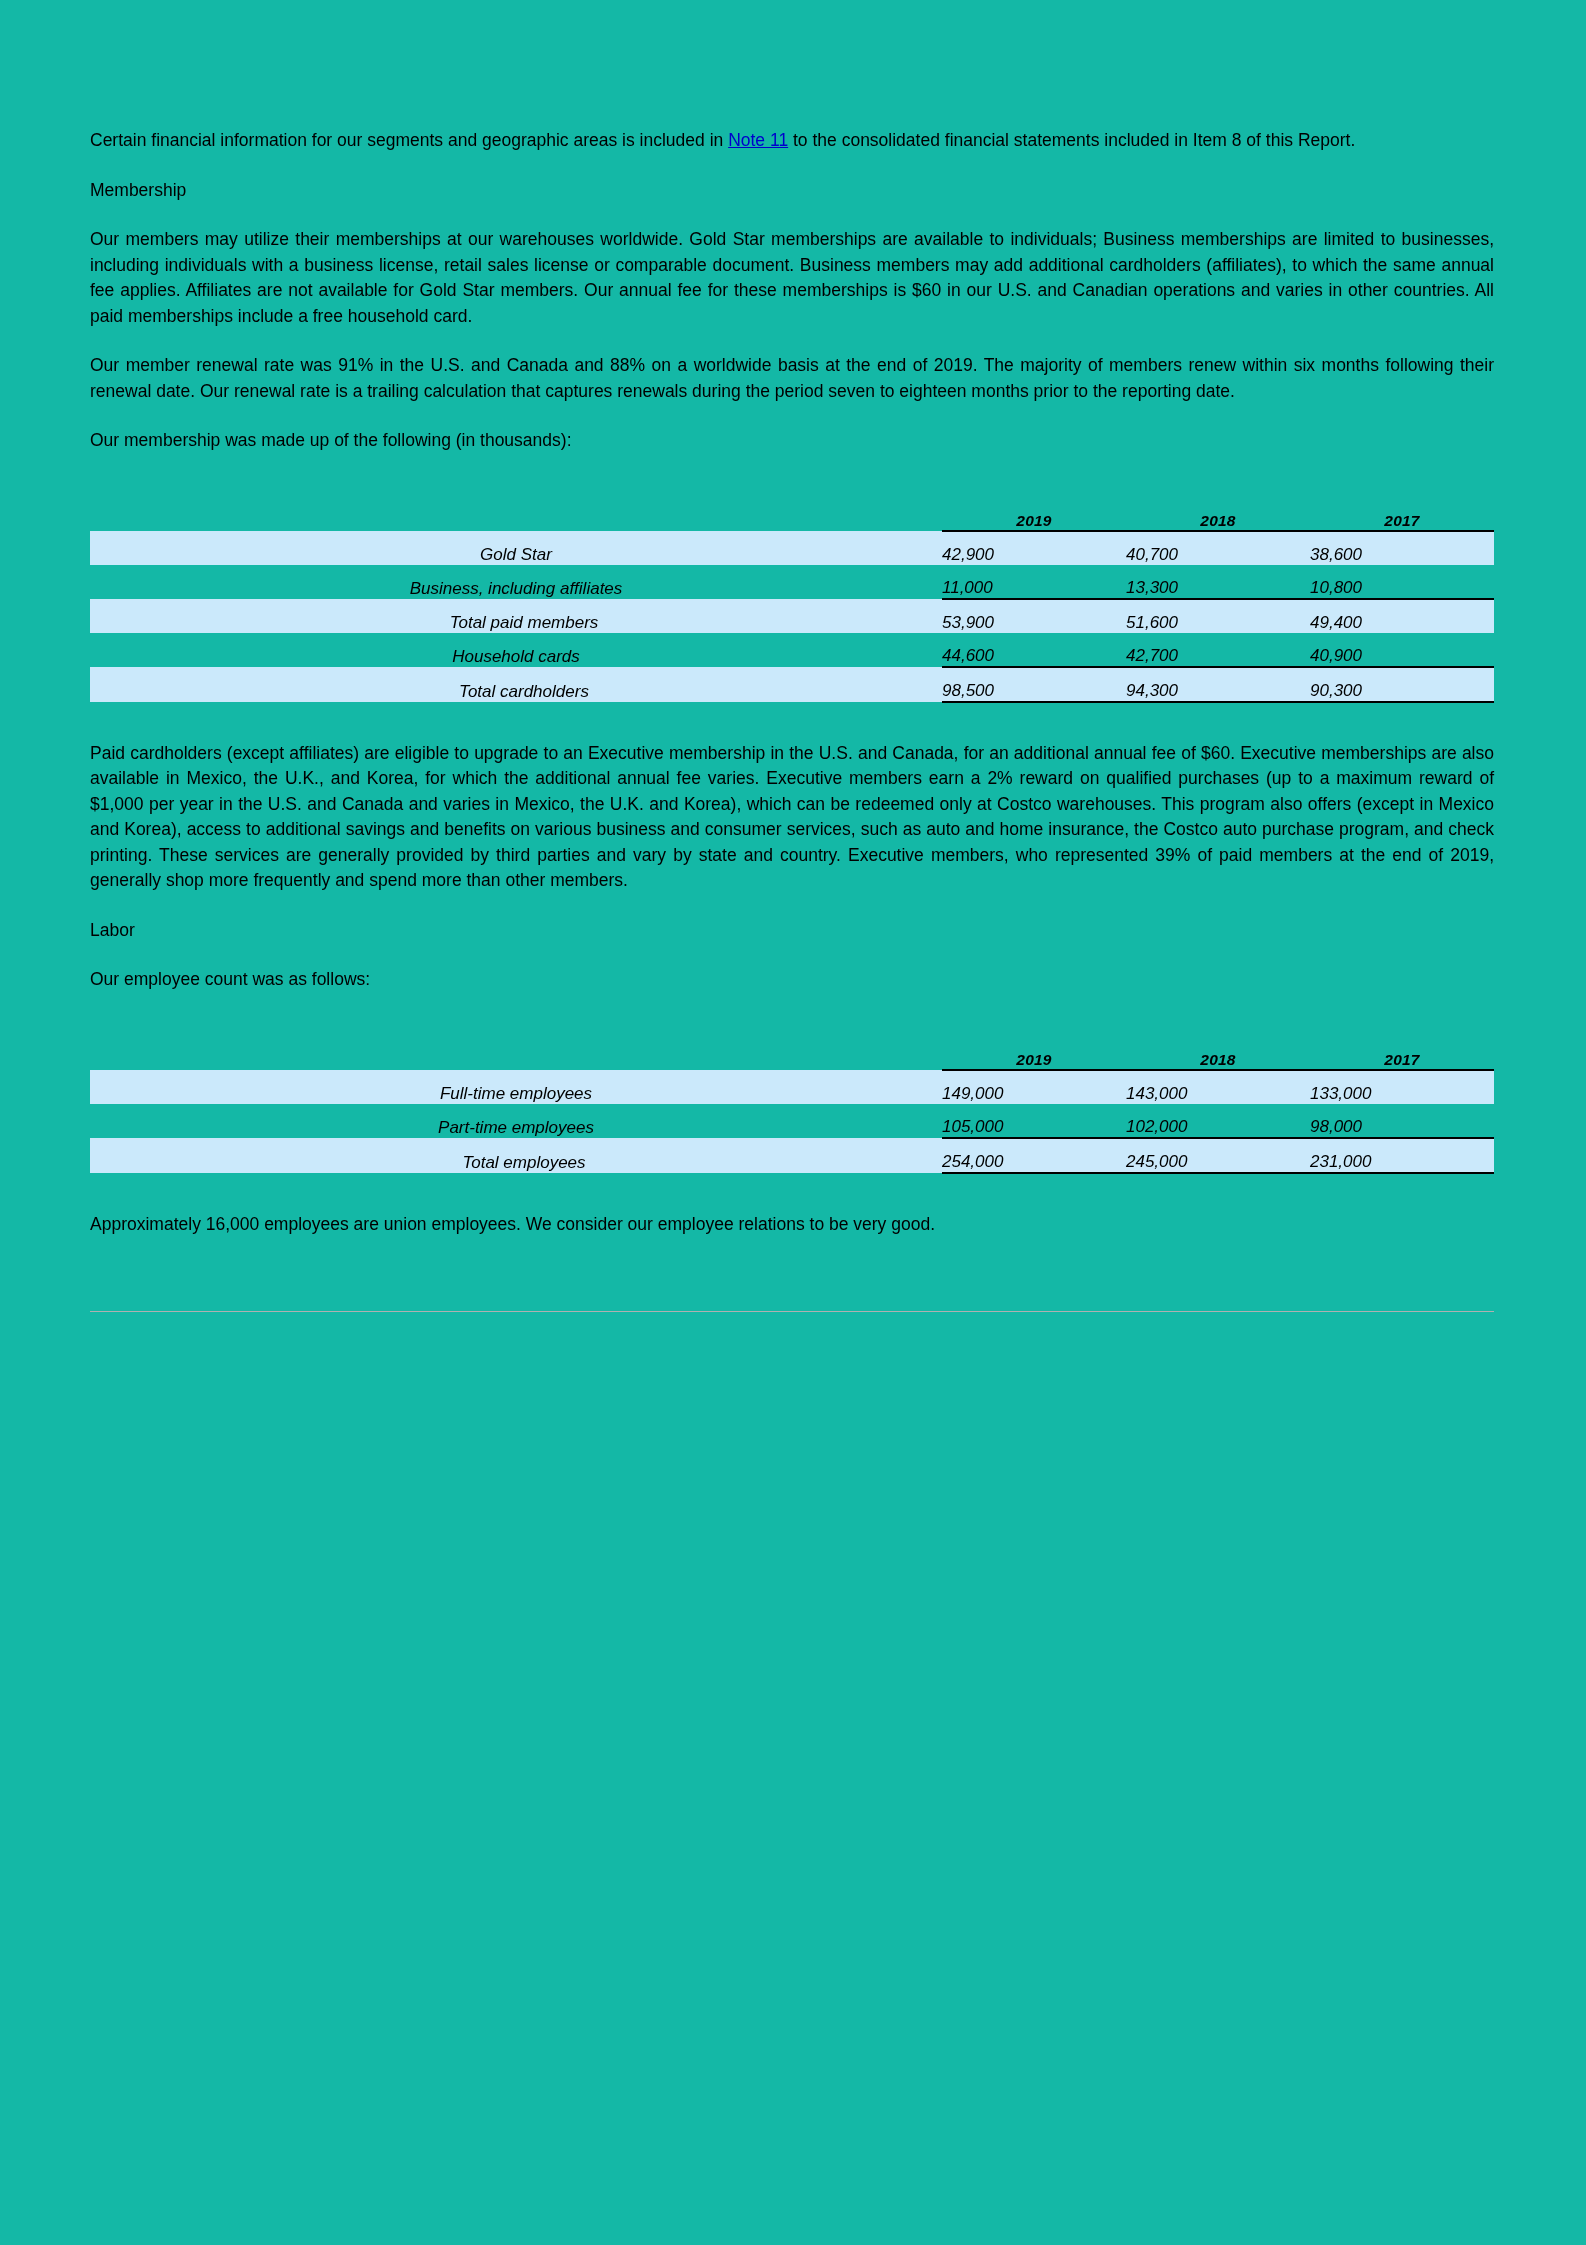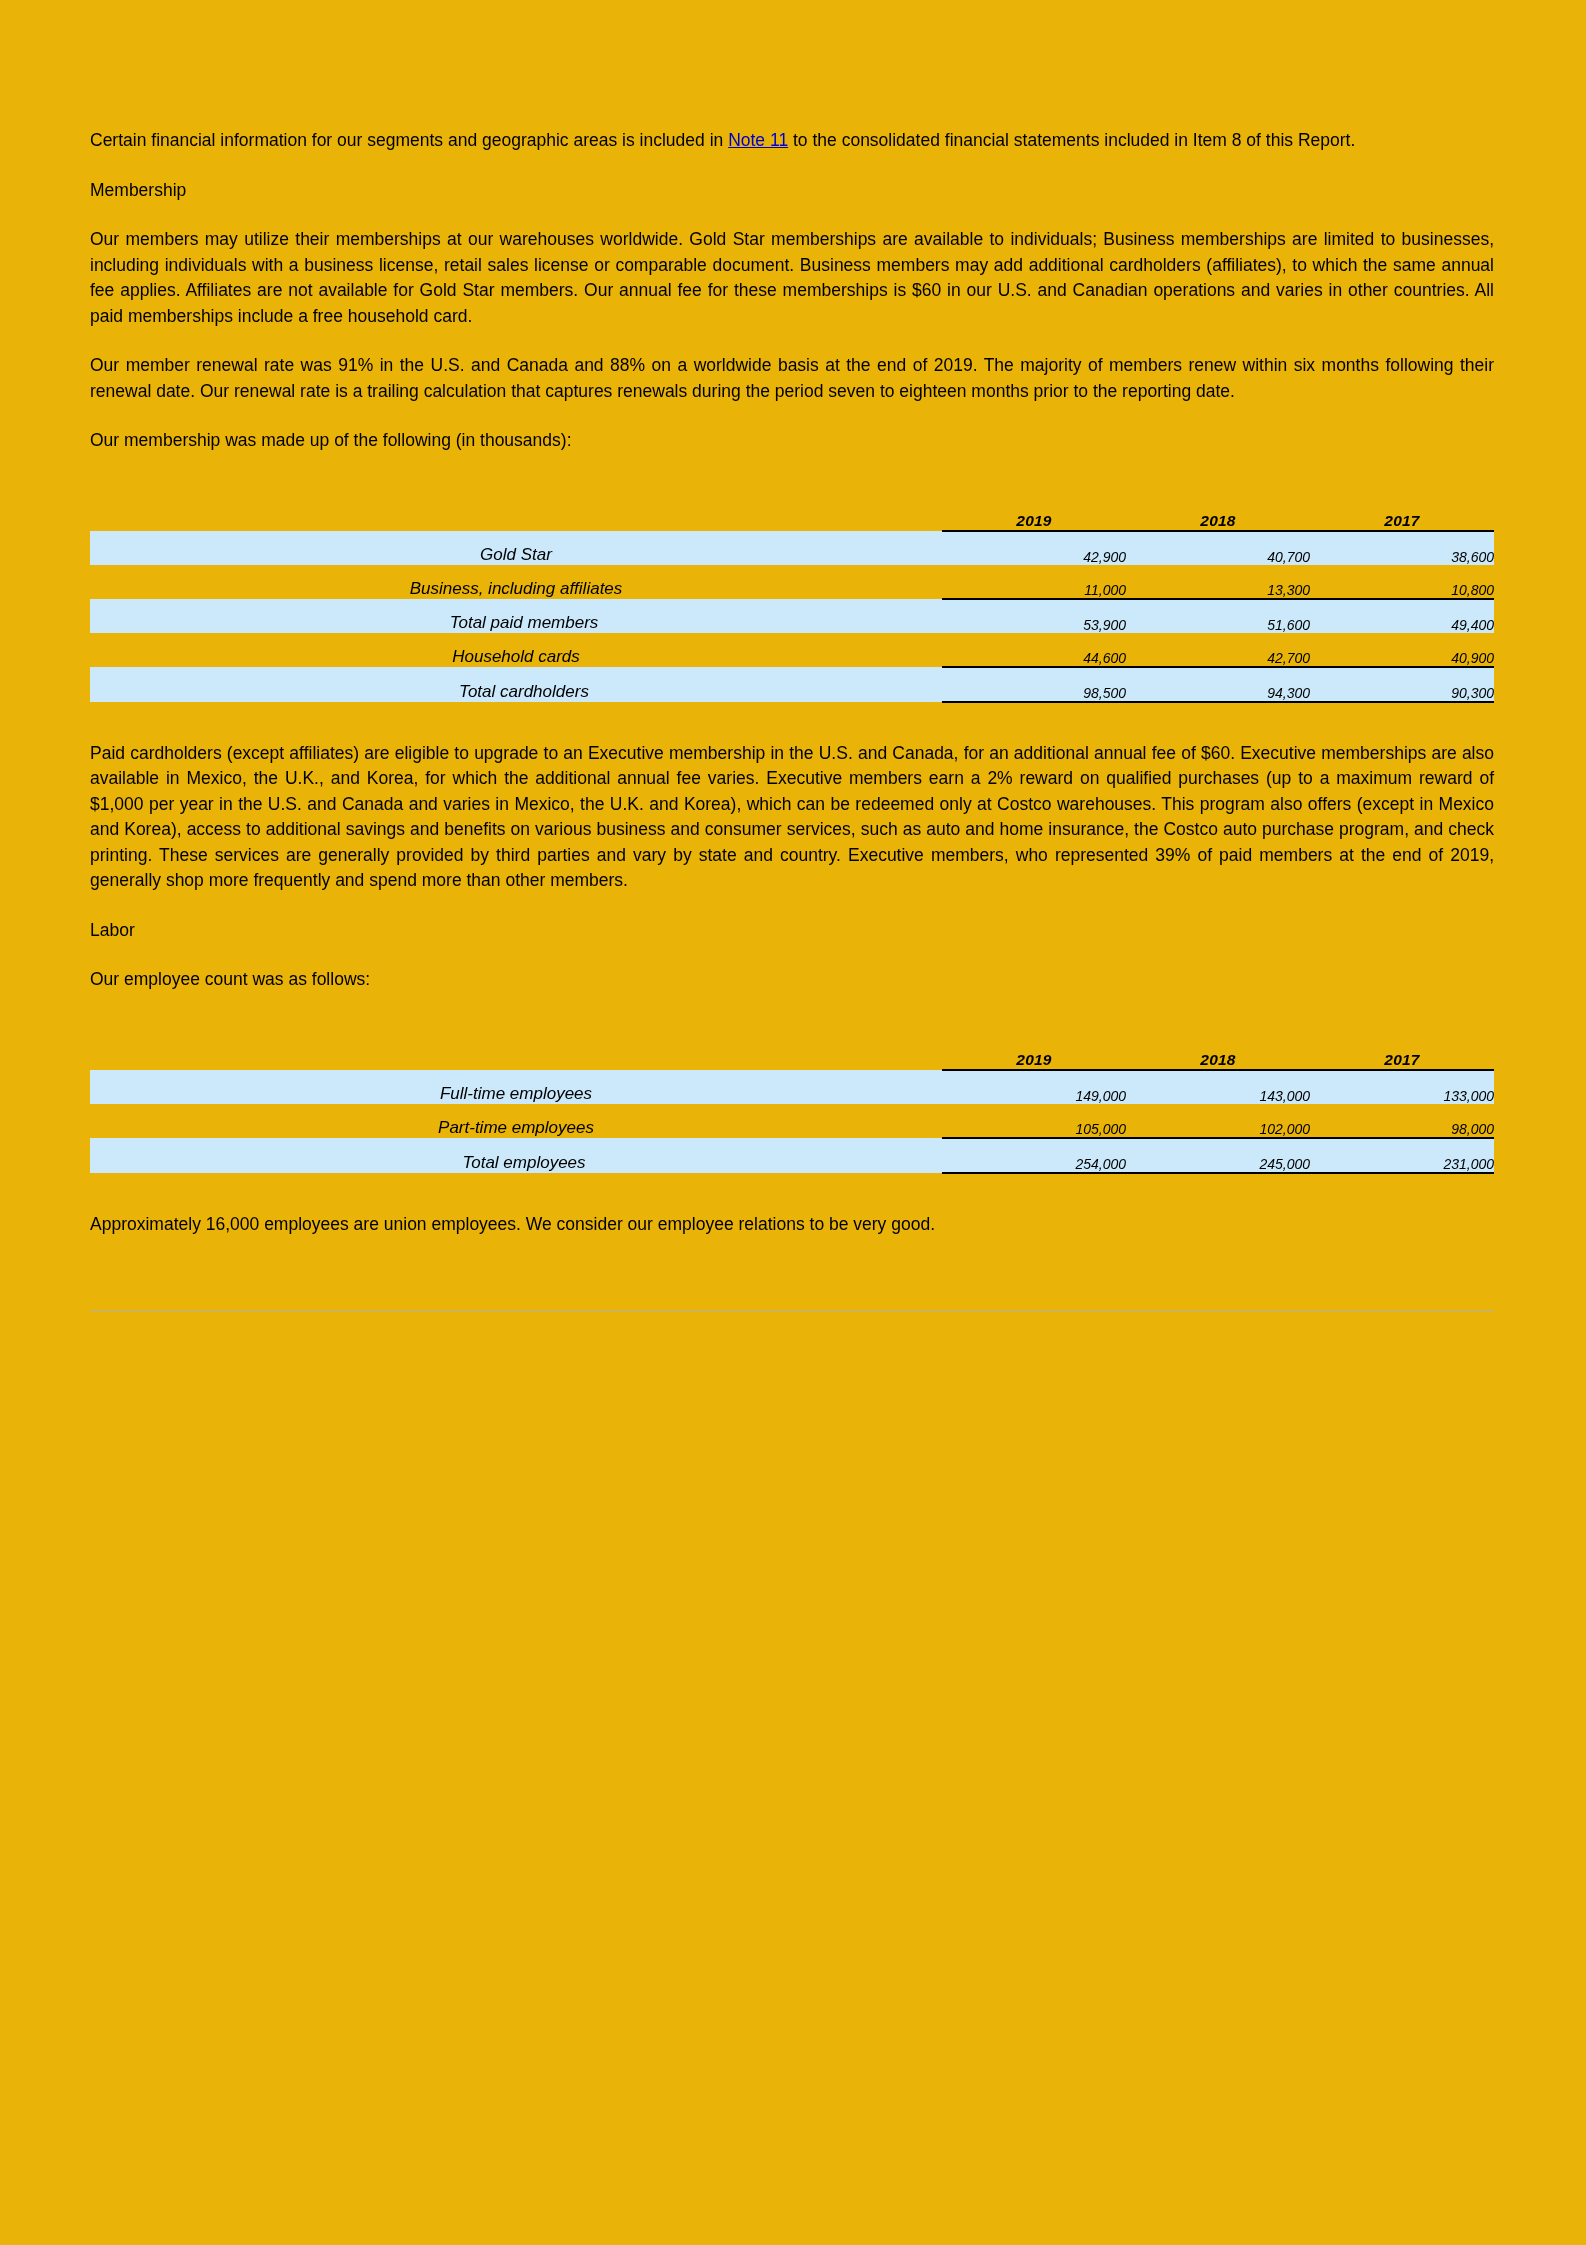--- a/index.html
+++ b/index.html
@@ -14,21 +14,21 @@
     color: #000000;
     position: relative;
     overflow: hidden;
   }
   .page {
     position: absolute;
     left: 0;
     top: 0;
     width: 1586px;
     height: 2245px;
-    background: #eab308;
+    background: #14b8a6;
   }
   .content {
     position: absolute;
     left: 90px;
     top: 128px;
     width: 1404px;
   }
   p.para {
     margin: 0 0 0 0;
     font-size: 17.5px;
@@ -73,24 +73,24 @@
   th.blank { height: 30px; }
   td.lbl {
     text-align: center;
     padding-left: 8px;
     height: 33px;
     font-size: 17px;
     white-space: nowrap;
   }
   td.lbl.indent { padding-left: 16px; }
   td.num {
-    text-align: right;
+    text-align: left;
     padding-right: 10px;
     height: 33px;
-    font-size: 14px;
+    font-size: 17px;
     white-space: nowrap;
   }
   tr.shade td { background: #cbe9fb; }
   
   tr.rule-top td.num, tr.rule-top th.num { border-top: 2.2px solid #000; }
   
   tr.rule-sub td.num { border-top: 2.2px solid #000; }
   
   tr.rule-dbl td.num { border-bottom: 2.2px double #000; }
   .tbl-wrap { margin: 0; }

